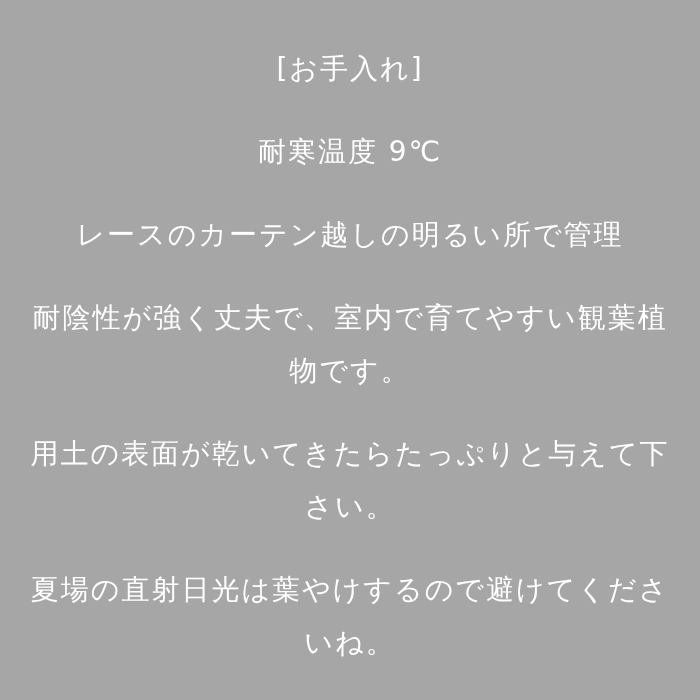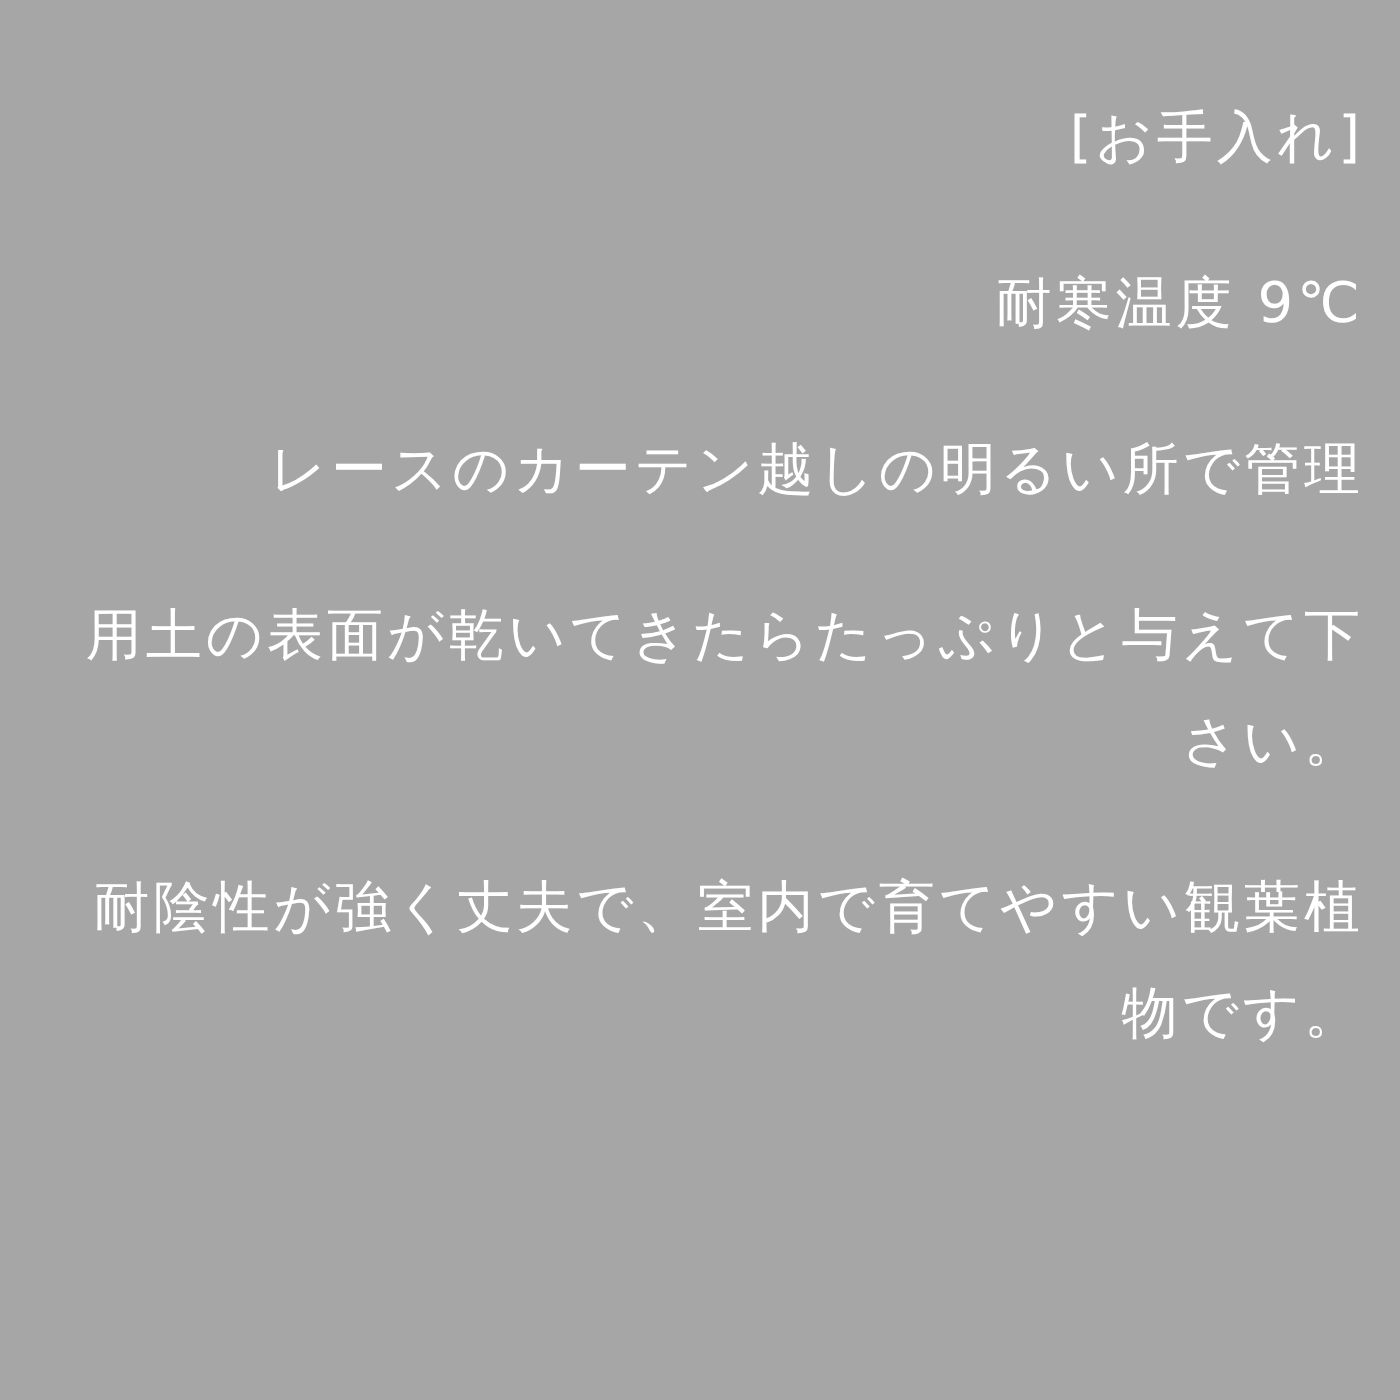--- a/index.html
+++ b/index.html
@@ -11,21 +11,21 @@
     height: 700px;
     overflow: hidden;
     background: #a6a6a6; 
     font-family: "DejaVu Sans", sans-serif;
   }
   .care-card {
     box-sizing: border-box;
     width: 700px;
     height: 700px;
     padding-top: 42px;
-    text-align: right;
+    text-align: center;
     color: #ffffff; 
   }
   .care-card p {
     margin: 0 auto 30px auto;
     max-width: 664px;
     font-size: 28px;
     line-height: 53px;
     letter-spacing: 2px;
     font-weight: 400;
     word-break: normal;
@@ -35,17 +35,18 @@
 </head>
 <body style="background: rgb(166, 166, 166);">
 
 <div class="care-card" style="color: rgb(255, 255, 255);">
   <p>[お手入れ]</p>
 
   <p>耐寒温度 9℃</p>
 
   <p>レースのカーテン越しの明るい所で管理</p>
 
+  <p>耐陰性が強く丈夫で、室内で育てやすい観葉植物です。</p>
+
   <p>用土の表面が乾いてきたらたっぷりと与えて下さい。</p>
 
-  <p>耐陰性が強く丈夫で、室内で育てやすい観葉植物です。</p>
-
+  <p>夏場の直射日光は葉やけするので避けてくださいね。</p>
 </div>
 
 </body></html>

